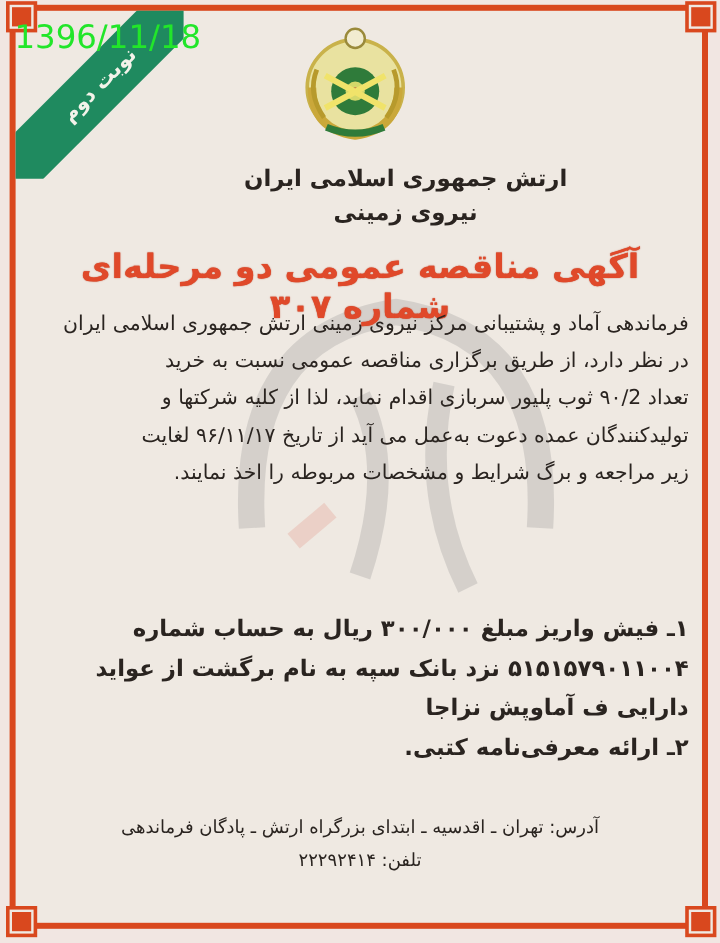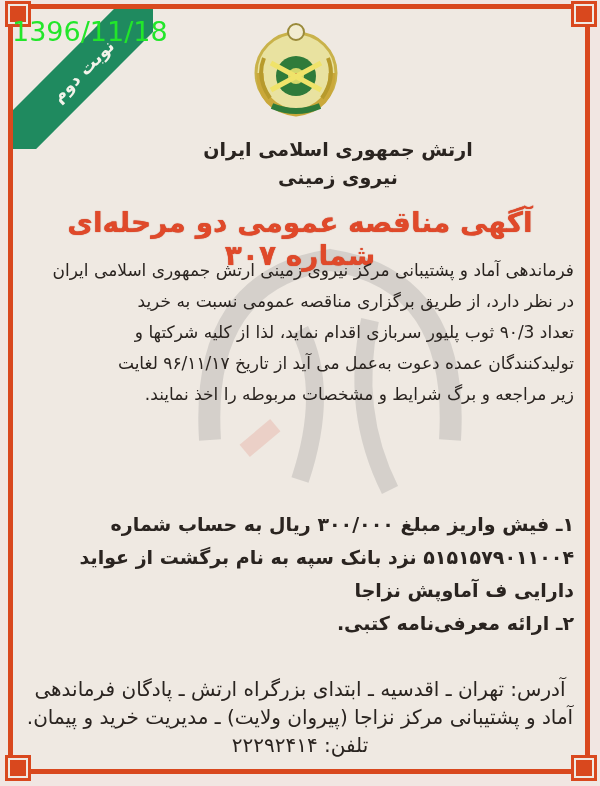--- a/index.html
+++ b/index.html
@@ -71,21 +71,21 @@
     .body-text {
       position: absolute; left: 26px; width: 548px;
       direction: rtl; text-align: justify; text-align-last: right;
       color: #2a2420; font-size: 17px; line-height: 31px;
     }
     .para1 { top: 255px; }
     .items { top: 508px; font-weight: bold; font-size: 19px; line-height: 33px; }
     .address {
       position: absolute; left: 26px; width: 548px; top: 675px;
       direction: rtl; text-align: center;
-      color: #2a2420; font-size: 20px; line-height: 28px;
+      color: #2a2420; font-size: 15px; line-height: 28px;
     }
     .line { display: block; }
 
     
     .watermark {
       position: absolute; left: 180px; top: 240px; width: 300px; height: 300px;
       z-index: 1; opacity: 0.25; pointer-events: none;
     }
     .content { position: relative; z-index: 2; }
   </style>
@@ -127,31 +127,30 @@
 
   <div class="content">
     <div class="org l1">ارتش جمهوری اسلامی ایران</div>
     <div class="org l2">نیروی زمینی</div>
 
     <div class="title">آگهی مناقصه عمومی دو مرحله‌ای شماره ۳۰۷</div>
 
     <div class="body-text para1">
       <span class="line">فرماندهی آماد و پشتیبانی مرکز نیروی زمینی ارتش جمهوری اسلامی ایران</span>
       <span class="line">در نظر دارد، از طریق برگزاری مناقصه عمومی نسبت به خرید</span>
-      <span class="line">تعداد ۹۰/3 ثوب پلیور سربازی اقدام نماید، لذا از کلیه شرکتها و</span>
+      <span class="line">تعداد ۹۰/2 ثوب پلیور سربازی اقدام نماید، لذا از کلیه شرکتها و</span>
       <span class="line">تولیدکنندگان عمده دعوت به‌عمل می آید از تاریخ ۹۶/۱۱/۱۷ لغایت</span>
       <span class="line">زیر مراجعه و برگ شرایط و مشخصات مربوطه را اخذ نمایند.</span>
     </div>
 
     <div class="body-text items">
       <span class="line">۱ـ فیش واریز مبلغ ۳۰۰/۰۰۰ ریال به حساب شماره</span>
       <span class="line">۵۱۵۱۵۷۹۰۱۱۰۰۴ نزد بانک سپه به نام برگشت از عواید</span>
       <span class="line">دارایی ف آماوپش نزاجا</span>
       <span class="line">۲ـ ارائه معرفی‌نامه کتبی.</span>
     </div>
 
     <div class="address">
       <span class="line">آدرس: تهران ـ اقدسیه ـ ابتدای بزرگراه ارتش ـ پادگان فرماندهی</span>
-      <span class="line">آماد و پشتیبانی مرکز نزاجا (پیروان ولایت) ـ مدیریت خرید و پیمان.</span>
       <span class="line">تلفن: ۲۲۲۹۲۴۱۴</span>
     </div>
   </div>
 </div>
 
 </body></html>

